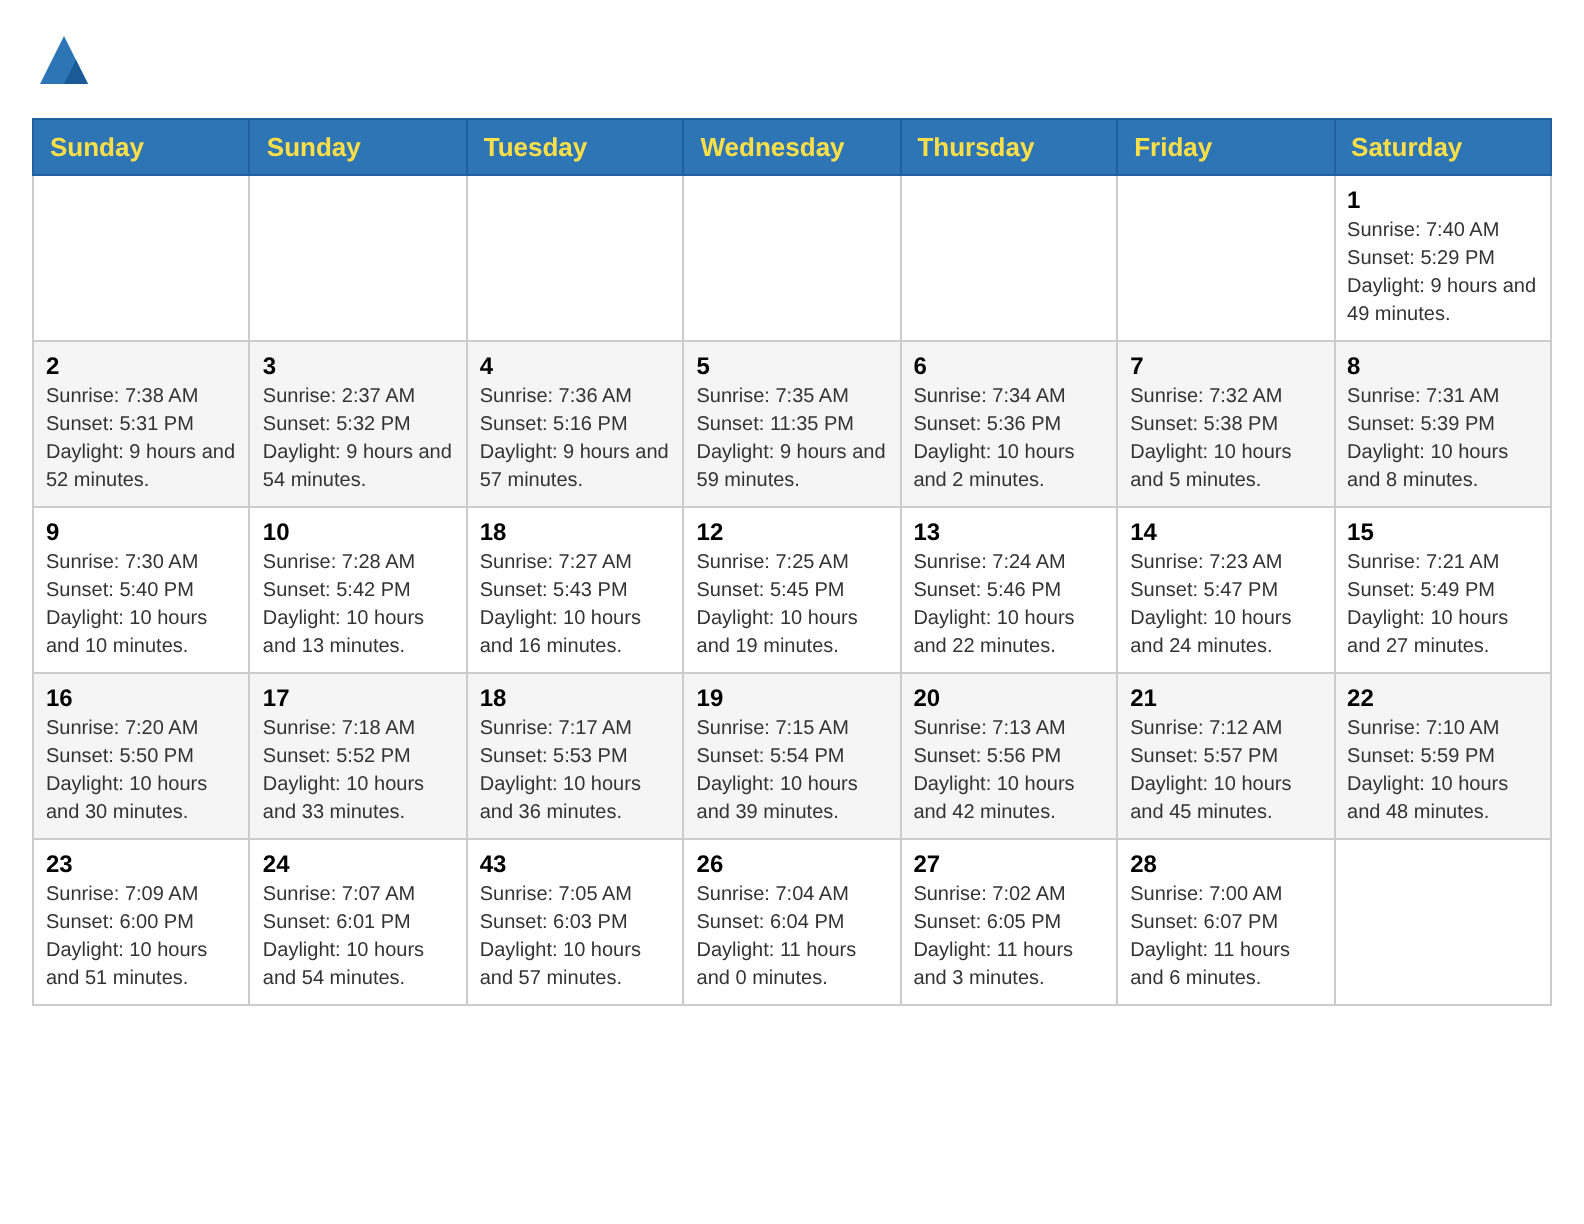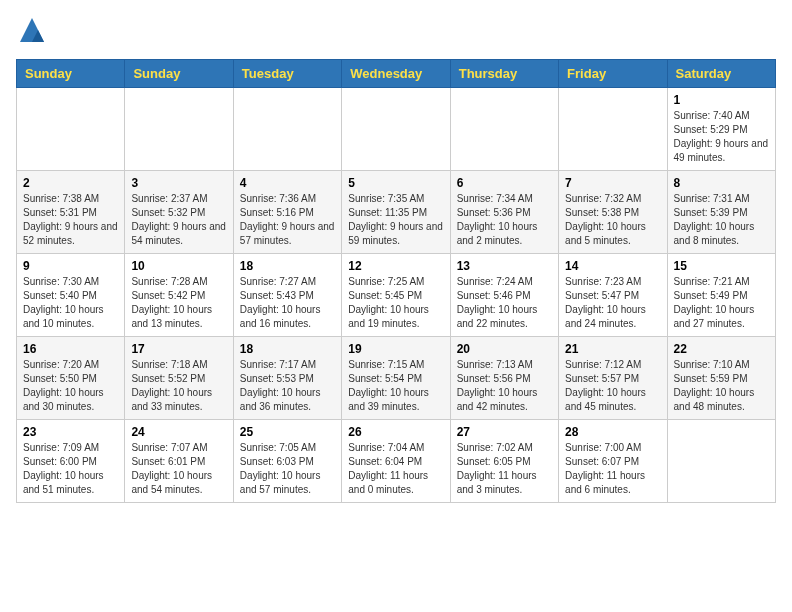--- a/index.html
+++ b/index.html
@@ -273,21 +273,21 @@
 Sunset: 6:00 PM
 Daylight: 10 hours and 51 minutes.</div>
         </td>
         <td>
           <span class="day-number">24</span>
           <div class="day-info">Sunrise: 7:07 AM
 Sunset: 6:01 PM
 Daylight: 10 hours and 54 minutes.</div>
         </td>
         <td>
-          <span class="day-number">25</span>
+          <span class="day-number">43</span>
           <div class="day-info">Sunrise: 7:05 AM
 Sunset: 6:03 PM
 Daylight: 10 hours and 57 minutes.</div>
         </td>
         <td>
           <span class="day-number">26</span>
           <div class="day-info">Sunrise: 7:04 AM
 Sunset: 6:04 PM
 Daylight: 11 hours and 0 minutes.</div>
         </td>

